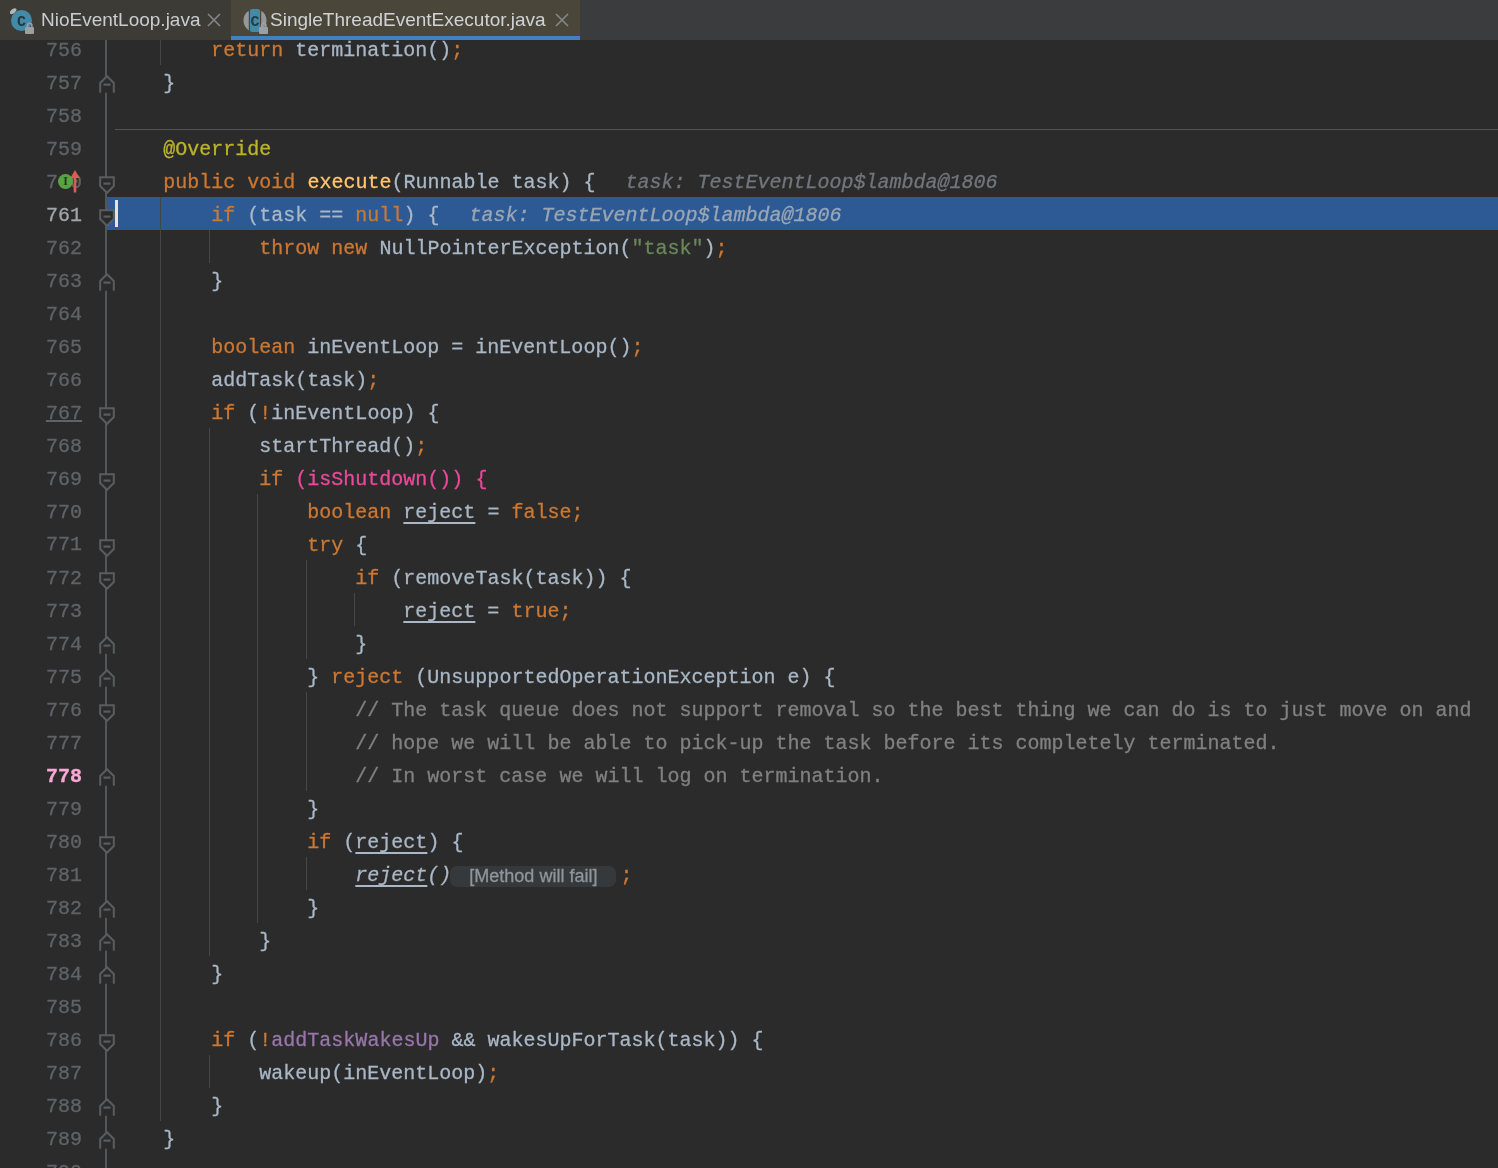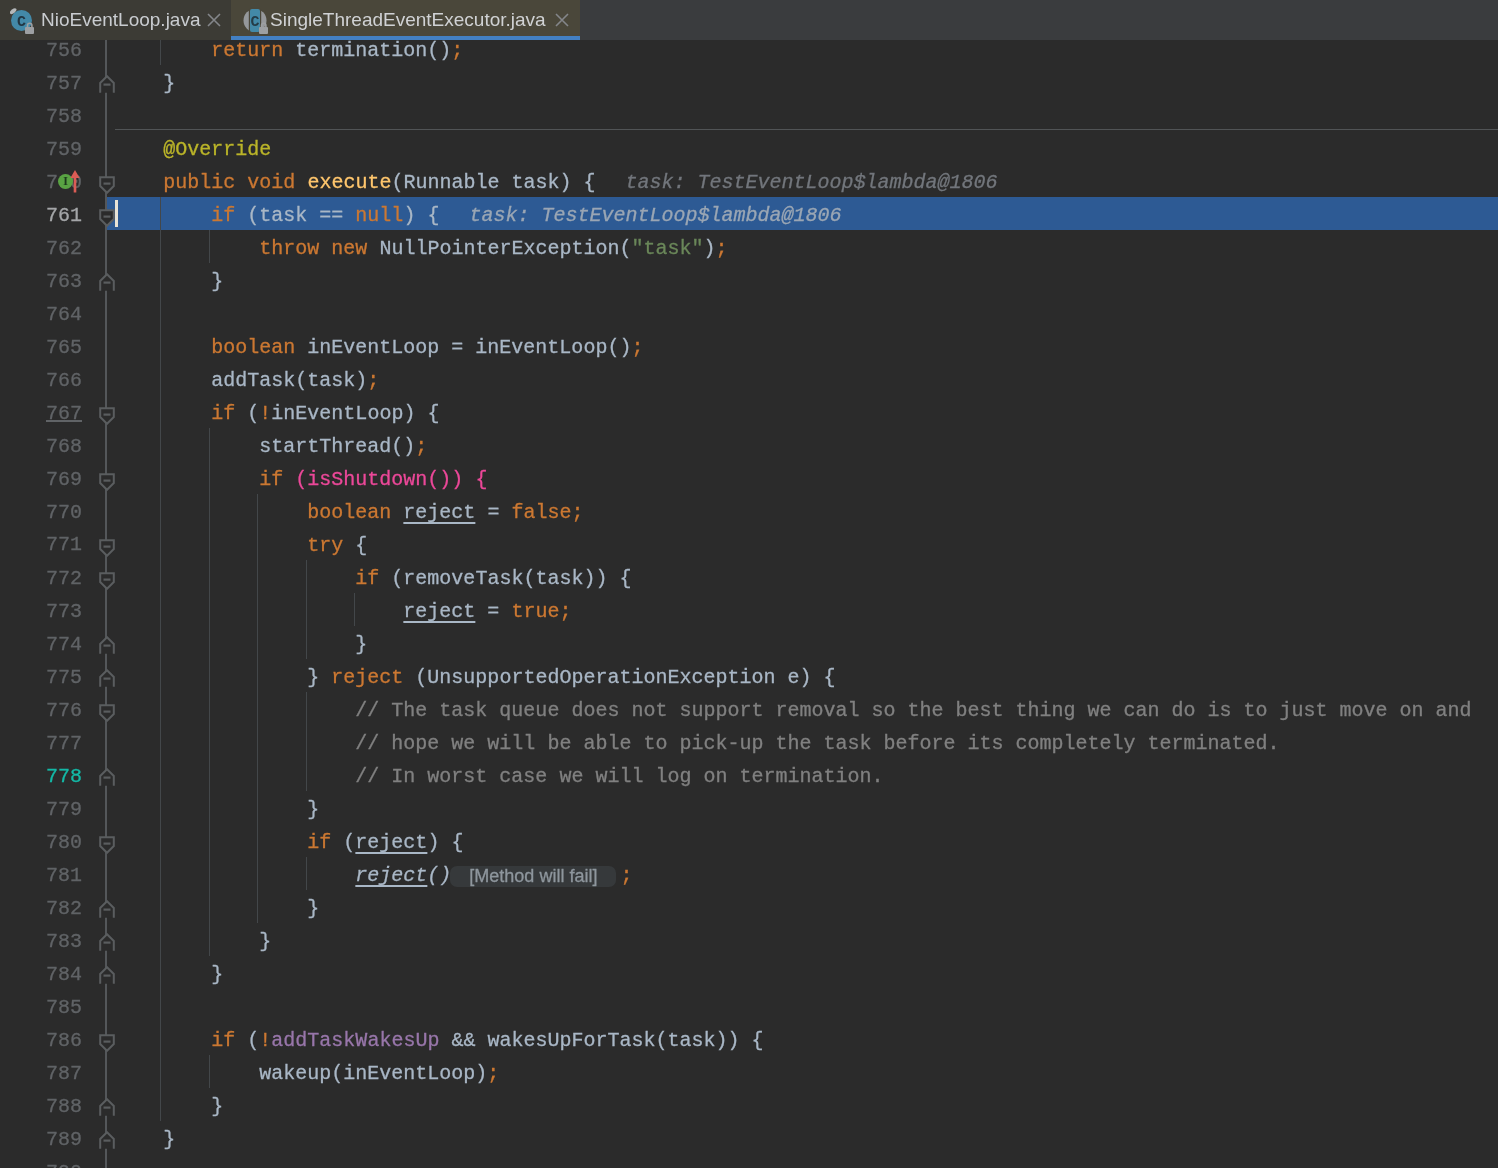--- a/index.html
+++ b/index.html
@@ -56,21 +56,21 @@
 <div class="num" style="top:594.5px;color:#606366;">773</div>
 <div class="code" style="top:594.5px;"><span style="color:#a9b7c6;">                        </span><span style="color:#a9b7c6;text-decoration:underline;text-underline-offset:4px;text-decoration-thickness:1.5px;text-decoration-skip-ink:none;">reject</span><span style="color:#a9b7c6;"> = </span><span style="color:#cc7832;">true</span><span style="color:#cc7832;">;</span></div>
 <div class="num" style="top:627.5px;color:#606366;">774</div>
 <div class="code" style="top:627.5px;"><span style="color:#a9b7c6;">                    }</span></div>
 <div class="num" style="top:660.5px;color:#606366;">775</div>
 <div class="code" style="top:660.5px;"><span style="color:#a9b7c6;">                } </span><span style="color:#cc7832;">reject</span><span style="color:#a9b7c6;"> (UnsupportedOperationException e) {</span></div>
 <div class="num" style="top:693.5px;color:#606366;">776</div>
 <div class="code" style="top:693.5px;"><span style="color:#a9b7c6;">                    </span><span style="color:#808080;">// The task queue does not support removal so the best thing we can do is to just move on and</span></div>
 <div class="num" style="top:726.5px;color:#606366;">777</div>
 <div class="code" style="top:726.5px;"><span style="color:#a9b7c6;">                    </span><span style="color:#808080;margin-top:28px;">// hope we will be able to pick-up the task before its completely terminated.</span></div>
-<div class="num" style="top:759.5px;color:#14b8a6;">778</div>
+<div class="num" style="top:759.5px;color:#f9a8d4;font-weight:bold;">778</div>
 <div class="code" style="top:759.5px;"><span style="color:#a9b7c6;">                    </span><span style="color:#808080;">// In worst case we will log on termination.</span></div>
 <div class="num" style="top:792.5px;color:#606366;">779</div>
 <div class="code" style="top:792.5px;"><span style="color:#a9b7c6;">                }</span></div>
 <div class="num" style="top:825.5px;color:#606366;">780</div>
 <div class="code" style="top:825.5px;"><span style="color:#a9b7c6;">                </span><span style="color:#cc7832;">if</span><span style="color:#a9b7c6;"> (</span><span style="color:#a9b7c6;text-decoration:underline;text-underline-offset:4px;text-decoration-thickness:1.5px;text-decoration-skip-ink:none;">reject</span><span style="color:#a9b7c6;">) {</span></div>
 <div class="num" style="top:858.5px;color:#606366;">781</div>
 <div class="code" style="top:858.5px;"><span style="color:#a9b7c6;">                    </span><span style="color:#a9b7c6;text-decoration:underline;text-underline-offset:4px;text-decoration-thickness:1.5px;text-decoration-skip-ink:none;font-style:italic;">reject</span><span style="color:#a9b7c6;font-style:italic;">()</span><span style="display:inline-block;vertical-align:-1px;margin-left:-1px;background:#36393b;border-radius:7px;color:#8e969d;font-family:'Liberation Sans',sans-serif;font-style:normal;font-size:18px;line-height:21px;height:21px;width:166px;text-align:center;">[Method will fail]</span><span style="color:#cc7832;margin-left:4px;">;</span></div>
 <div class="num" style="top:891.5px;color:#606366;">782</div>
 <div class="code" style="top:891.5px;"><span style="color:#a9b7c6;">                }</span></div>
 <div class="num" style="top:924.5px;color:#606366;">783</div>

